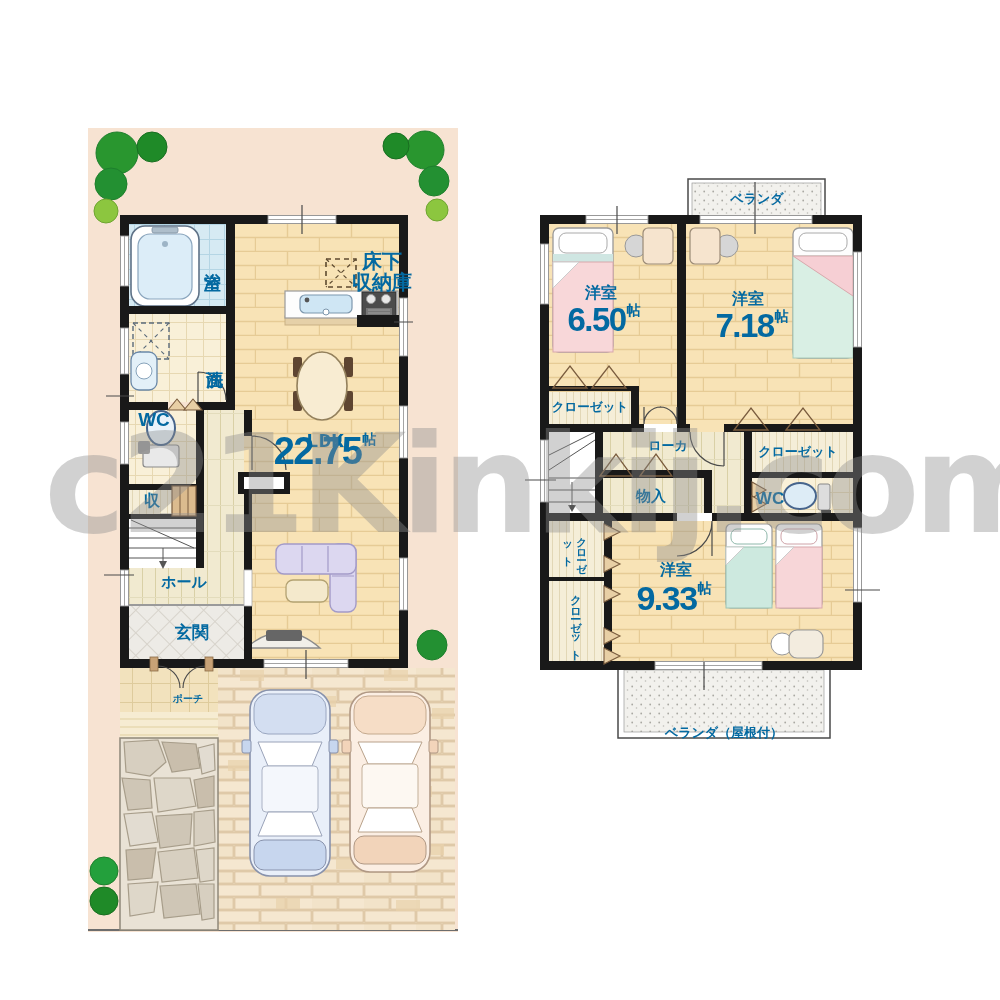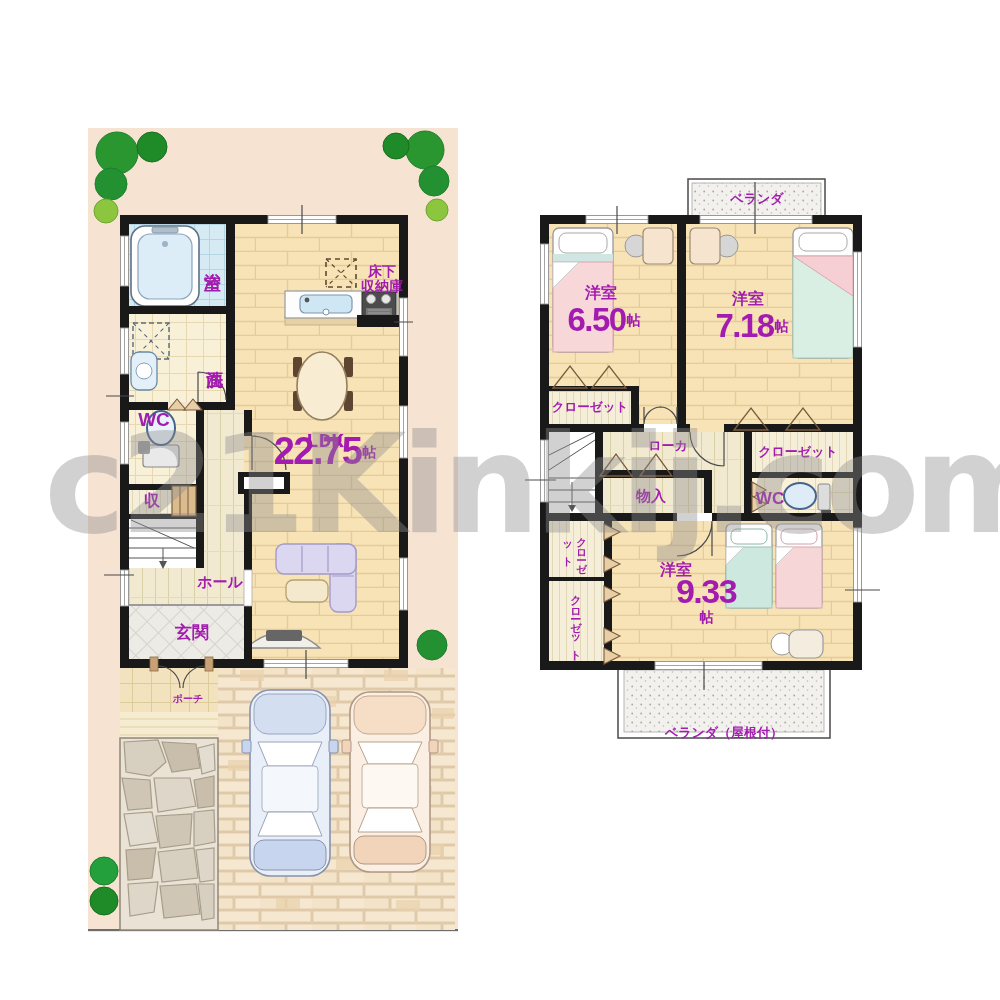--- a/index.html
+++ b/index.html
@@ -1,22 +1,22 @@
 <!DOCTYPE html>
 <html><head>
 <meta charset="utf-8">
 <style>
   html,body{margin:0;padding:0;background:#fff;}
   #canvas{position:relative;width:1000px;height:1000px;background:#ffffff;overflow:hidden;
           font-family:"Liberation Sans","DejaVu Sans",sans-serif;}
   #plan-svg{position:absolute;left:0;top:0;z-index:1;}
-  .lbl{position:absolute;transform:translate(-50%,-50%);font-weight:bold;color:#a21caf;
+  .lbl{position:absolute;transform:translate(-50%,-50%);font-weight:bold;color:#0369a1;
        white-space:nowrap;z-index:5;line-height:1.05;text-align:center;}
   .vtext{writing-mode:vertical-rl;text-orientation:upright;letter-spacing:2px;white-space:normal;}
-  .size-row{display:flex;align-items:center;}
+  .size-row{display:flex;align-items:flex-start;}
   .num{letter-spacing:-1.5px;}
   .unit{font-size:14px;margin-left:1px;}
   #watermark{position:absolute;left:44px;top:404px;font-size:138px;font-weight:bold;
              color:#8e8e8e;opacity:0.40;letter-spacing:-6px;z-index:9;pointer-events:none;
              font-family:"DejaVu Sans",sans-serif;}
 </style>
 </head>
 <body>
 
 <div id="canvas">
@@ -406,24 +406,24 @@
   </g>
 </g>
 </svg>
 
 <div>
 
   <div class="lbl vtext" style="left:212px;top:261px;font-size:17px;">浴室</div>
   <div class="lbl vtext" style="left:214px;top:359px;font-size:17px;">洗面</div>
   <div class="lbl" style="left:154px;top:420px;font-size:19px;">WC</div>
   <div class="lbl" style="left:152px;top:501px;font-size:16px;">収</div>
-  <div class="lbl" style="left:184px;top:582px;font-size:15px;margin-left:36px;">ホール</div>
+  <div class="lbl" style="left:184px;top:582px;font-size:15px;">ホール</div>
   <div class="lbl" style="left:192px;top:633px;font-size:17px;">玄関</div>
   <div class="lbl" style="left:188px;top:699px;font-size:10px;">ポーチ</div>
-  <div class="lbl" style="left:382px;top:280px;font-size:14px;font-family:Liberation Serif, serif;">
+  <div class="lbl" style="left:382px;top:272px;font-size:20px;">
     <span style="display:block;">床下</span>
     <span style="display:block;">収納庫</span>
   </div>
   <div class="lbl" style="left:325px;top:442px;font-size:21px;font-family:Liberation Mono, monospace;">LDK</div>
   <div class="lbl size-row" style="left:325px;top:452px;">
     <span class="num" style="font-size:38px;">22.75</span>
     <span class="unit">帖</span>
   </div>
 
   <div class="lbl" style="left:757px;top:199px;font-size:13px;">ベランダ</div>
@@ -436,21 +436,21 @@
   <div class="lbl size-row" style="left:752px;top:326px;">
     <span class="num" style="font-size:33px;">7.18</span>
     <span class="unit">帖</span>
   </div>
   <div class="lbl" style="left:590px;top:408px;font-size:12.5px;">クローゼット</div>
   <div class="lbl" style="left:668px;top:446px;font-size:13px;">ローカ</div>
   <div class="lbl" style="left:798px;top:452px;font-size:13px;">クローゼット</div>
   <div class="lbl" style="left:651px;top:496px;font-size:15px;">物入</div>
   <div class="lbl" style="left:770px;top:499px;font-size:17px;">WC</div>
   <div class="lbl" style="left:676px;top:570px;font-size:16px;">洋室</div>
-  <div class="lbl size-row" style="left:706px;top:599px;flex-direction:column;">
+  <div class="lbl size-row" style="left:674px;top:599px;">
     <span class="num" style="font-size:34px;">9.33</span>
     <span class="unit">帖</span>
   </div>
   <div class="lbl vtext" style="left:575px;top:549px;font-size:10.5px;height:44px;line-height:14px;letter-spacing:1px;">クローゼット</div>
   <div class="lbl vtext" style="left:575px;top:621px;font-size:11px;letter-spacing:1px;">クローゼット</div>
   <div class="lbl" style="left:724px;top:701px;font-size:13px;margin-top:32px;">ベランダ（屋根付）</div>
 </div>
 
 <div id="watermark">c21Kinkij.com</div>
 

